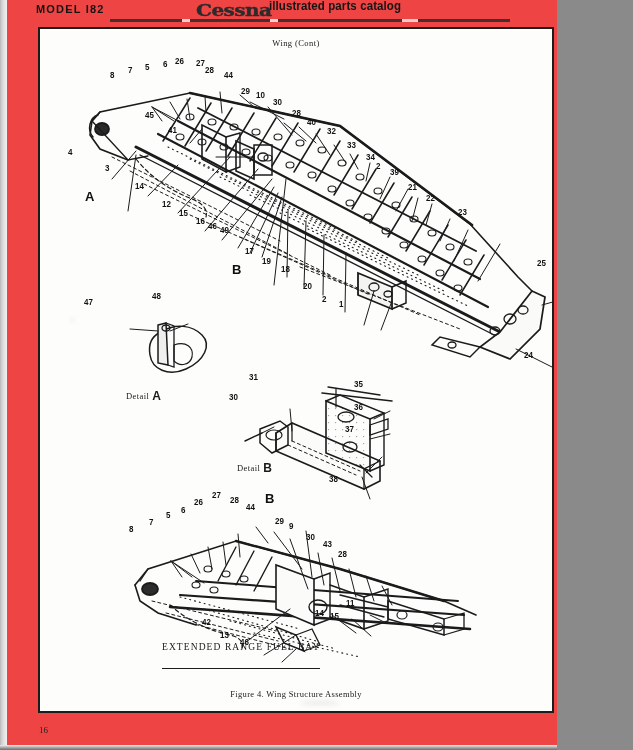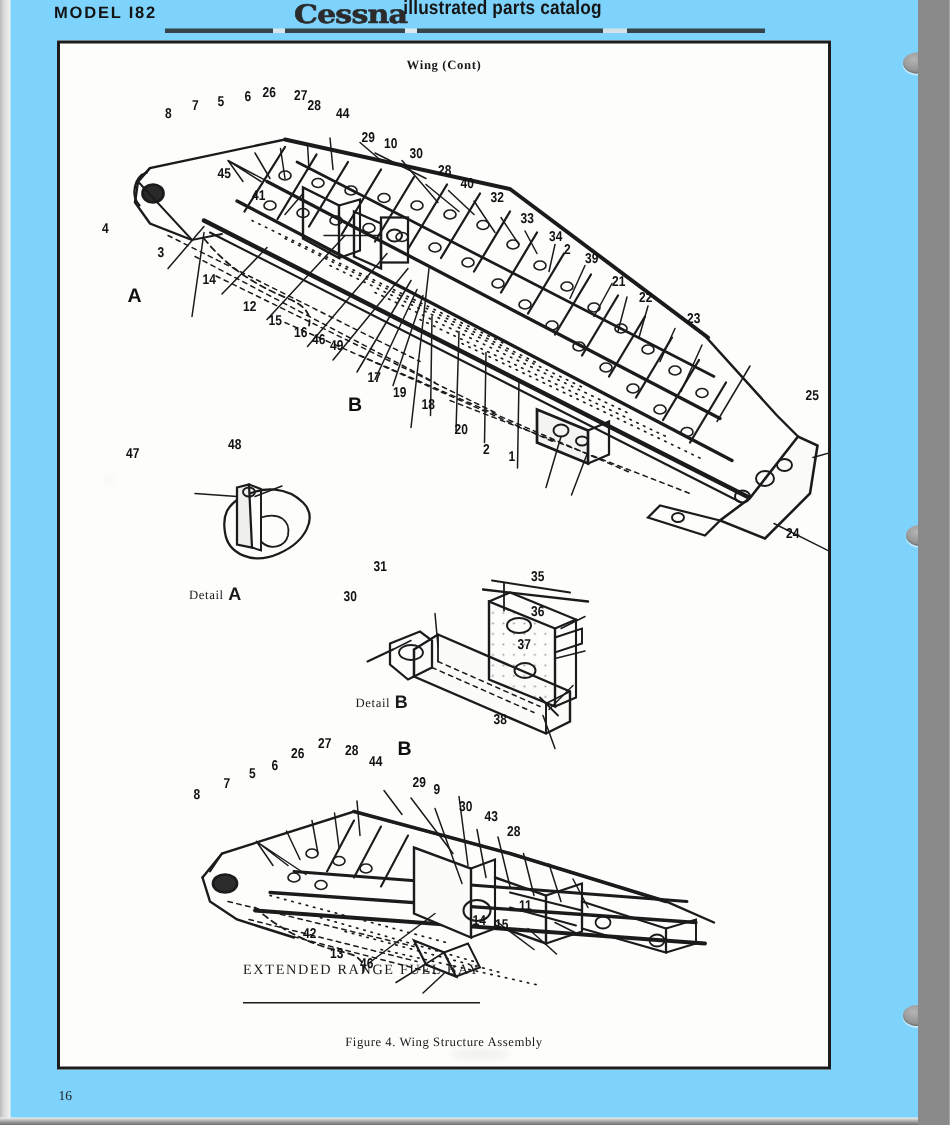--- a/index.html
+++ b/index.html
@@ -3,23 +3,23 @@
 <meta charset="utf-8">
 <title>Cessna Illustrated Parts Catalog - Page 16</title>
 <style>
   html, body {
     margin: 0;
     padding: 0;
     background: #8a8a8a;
   }
   #page {
     position: relative;
-    width: 612px;
+    width: 557px;
     height: 750px;
-    background: #7dd3fc;
+    background: #ef4444;
     overflow: hidden;
     font-family: "Liberation Serif", serif;
     color: #1a1a1a;
   }
   
   #left-edge {
     position: absolute;
     left: 0; top: 0;
     width: 7px; height: 750px;
     background: linear-gradient(to right, #b9b9b9 0%, #d8d8d8 35%, #f2f2f0 100%);
@@ -83,21 +83,20 @@
     width: 512px; height: 682px;
     border: 2.5px solid #1c1c1c;
     background: #fdfdfc;
   }
   .fig-title {
     position: absolute;
     left: 0; right: 0; top: 9px;
     text-align: center;
     font-size: 8.5px;
     letter-spacing: .4px;
-    font-weight: bold;
   }
   .fig-caption {
     position: absolute;
     left: 0; right: 0; bottom: 12px;
     text-align: center;
     font-size: 8.5px;
     letter-spacing: .35px;
   }
   .detail-label {
     position: absolute;

